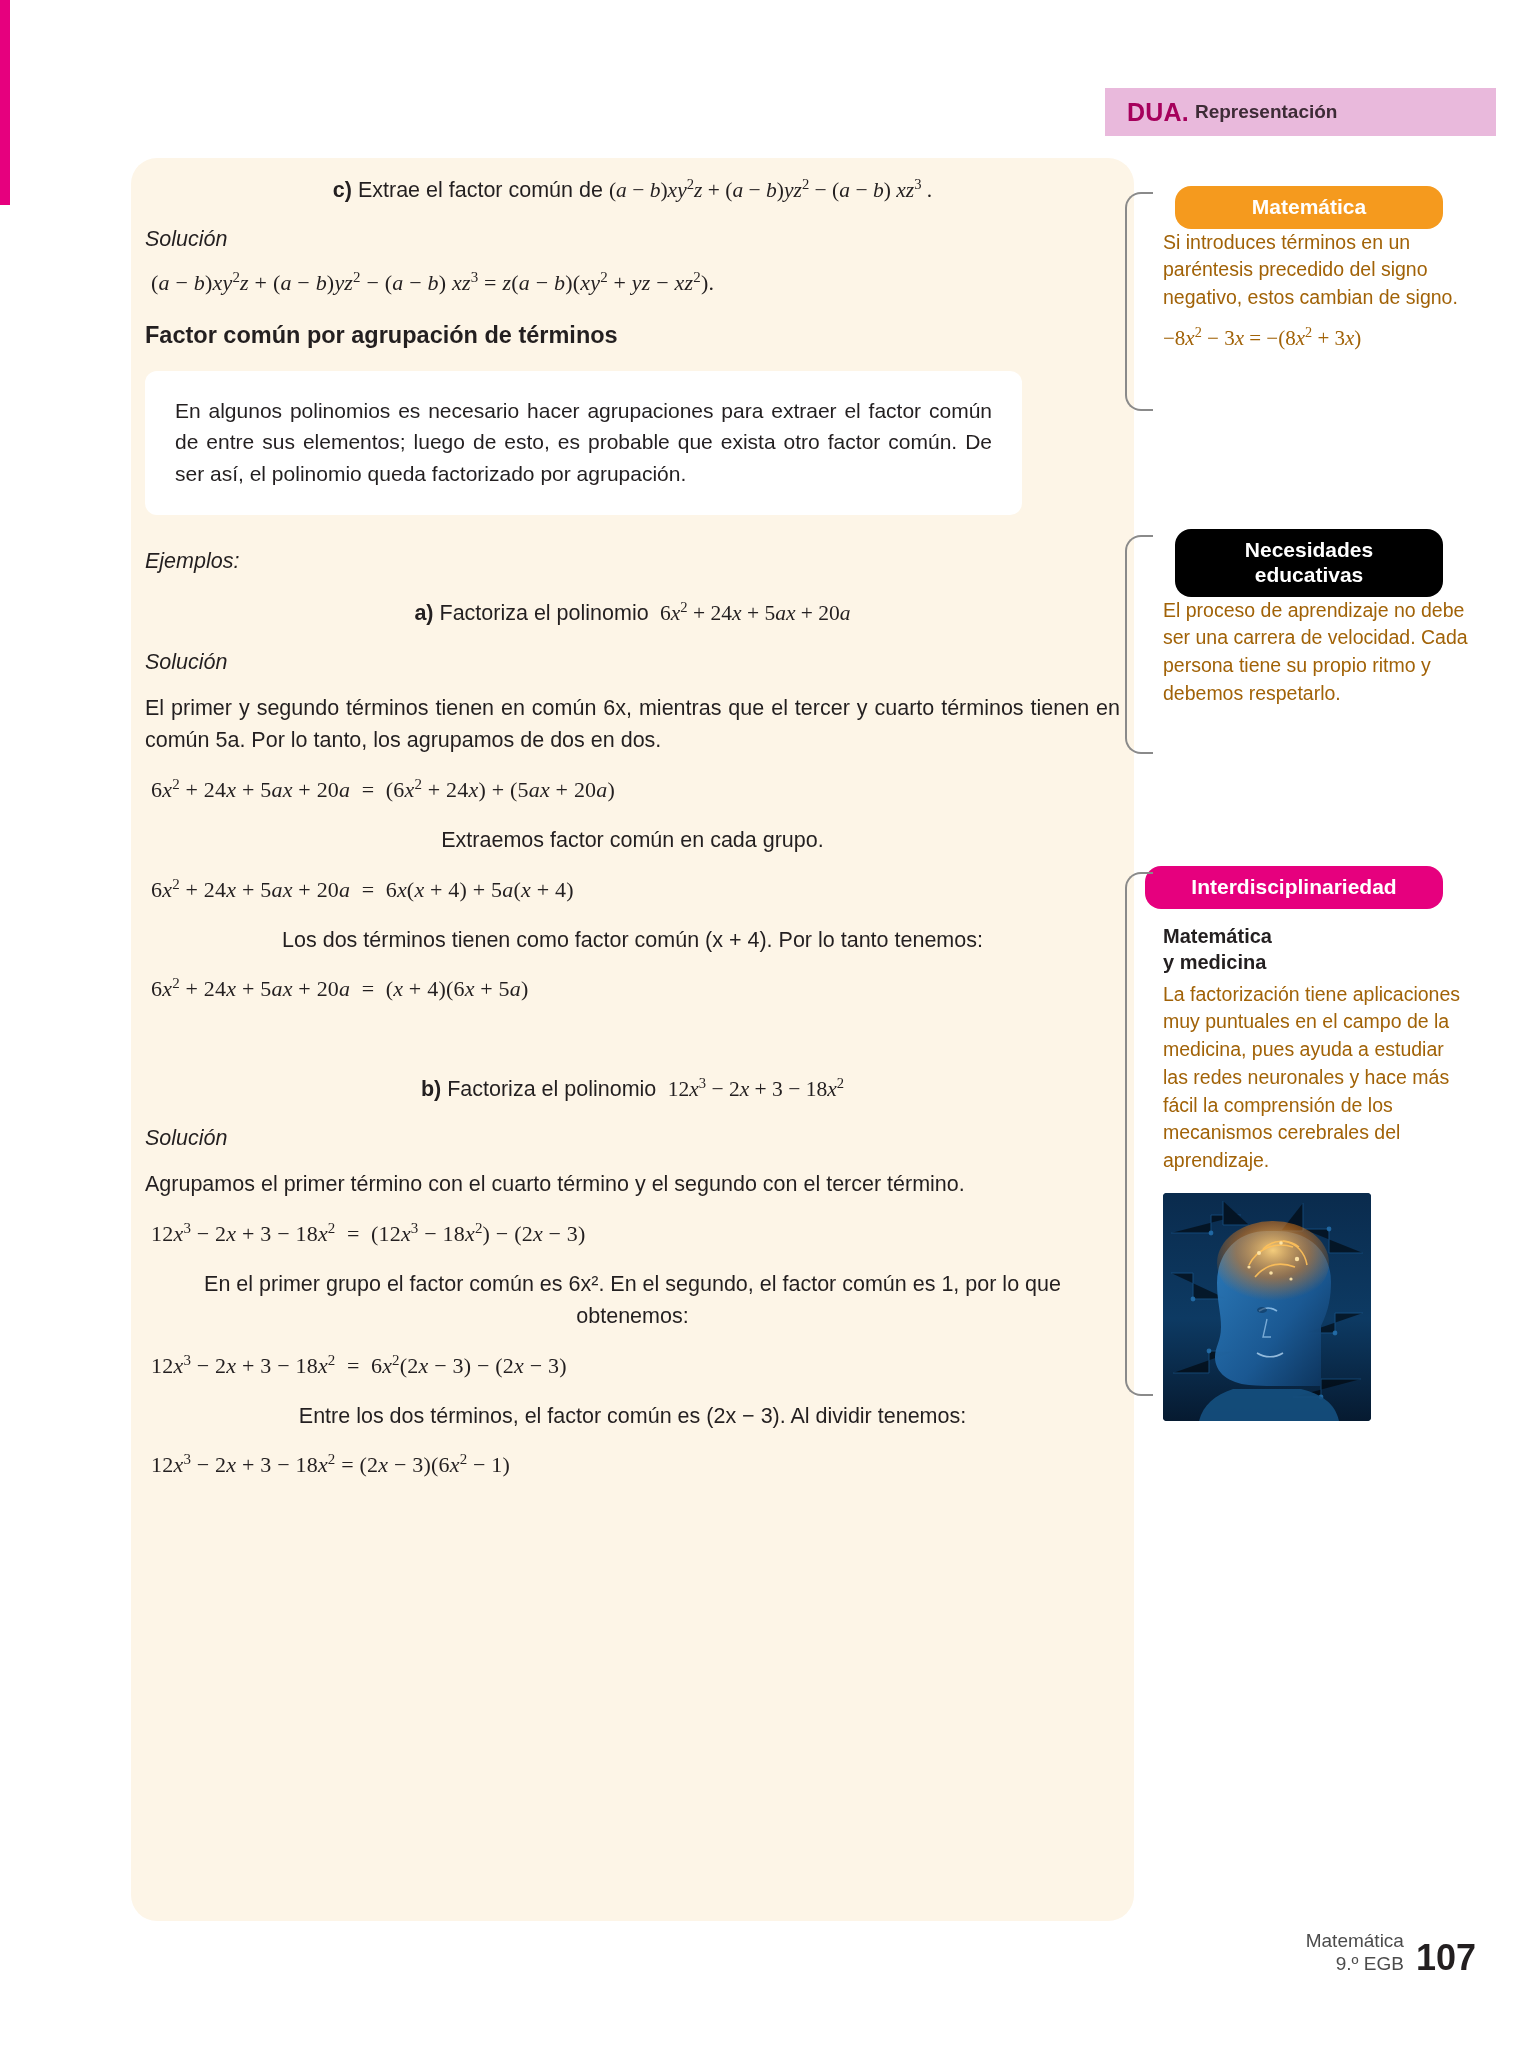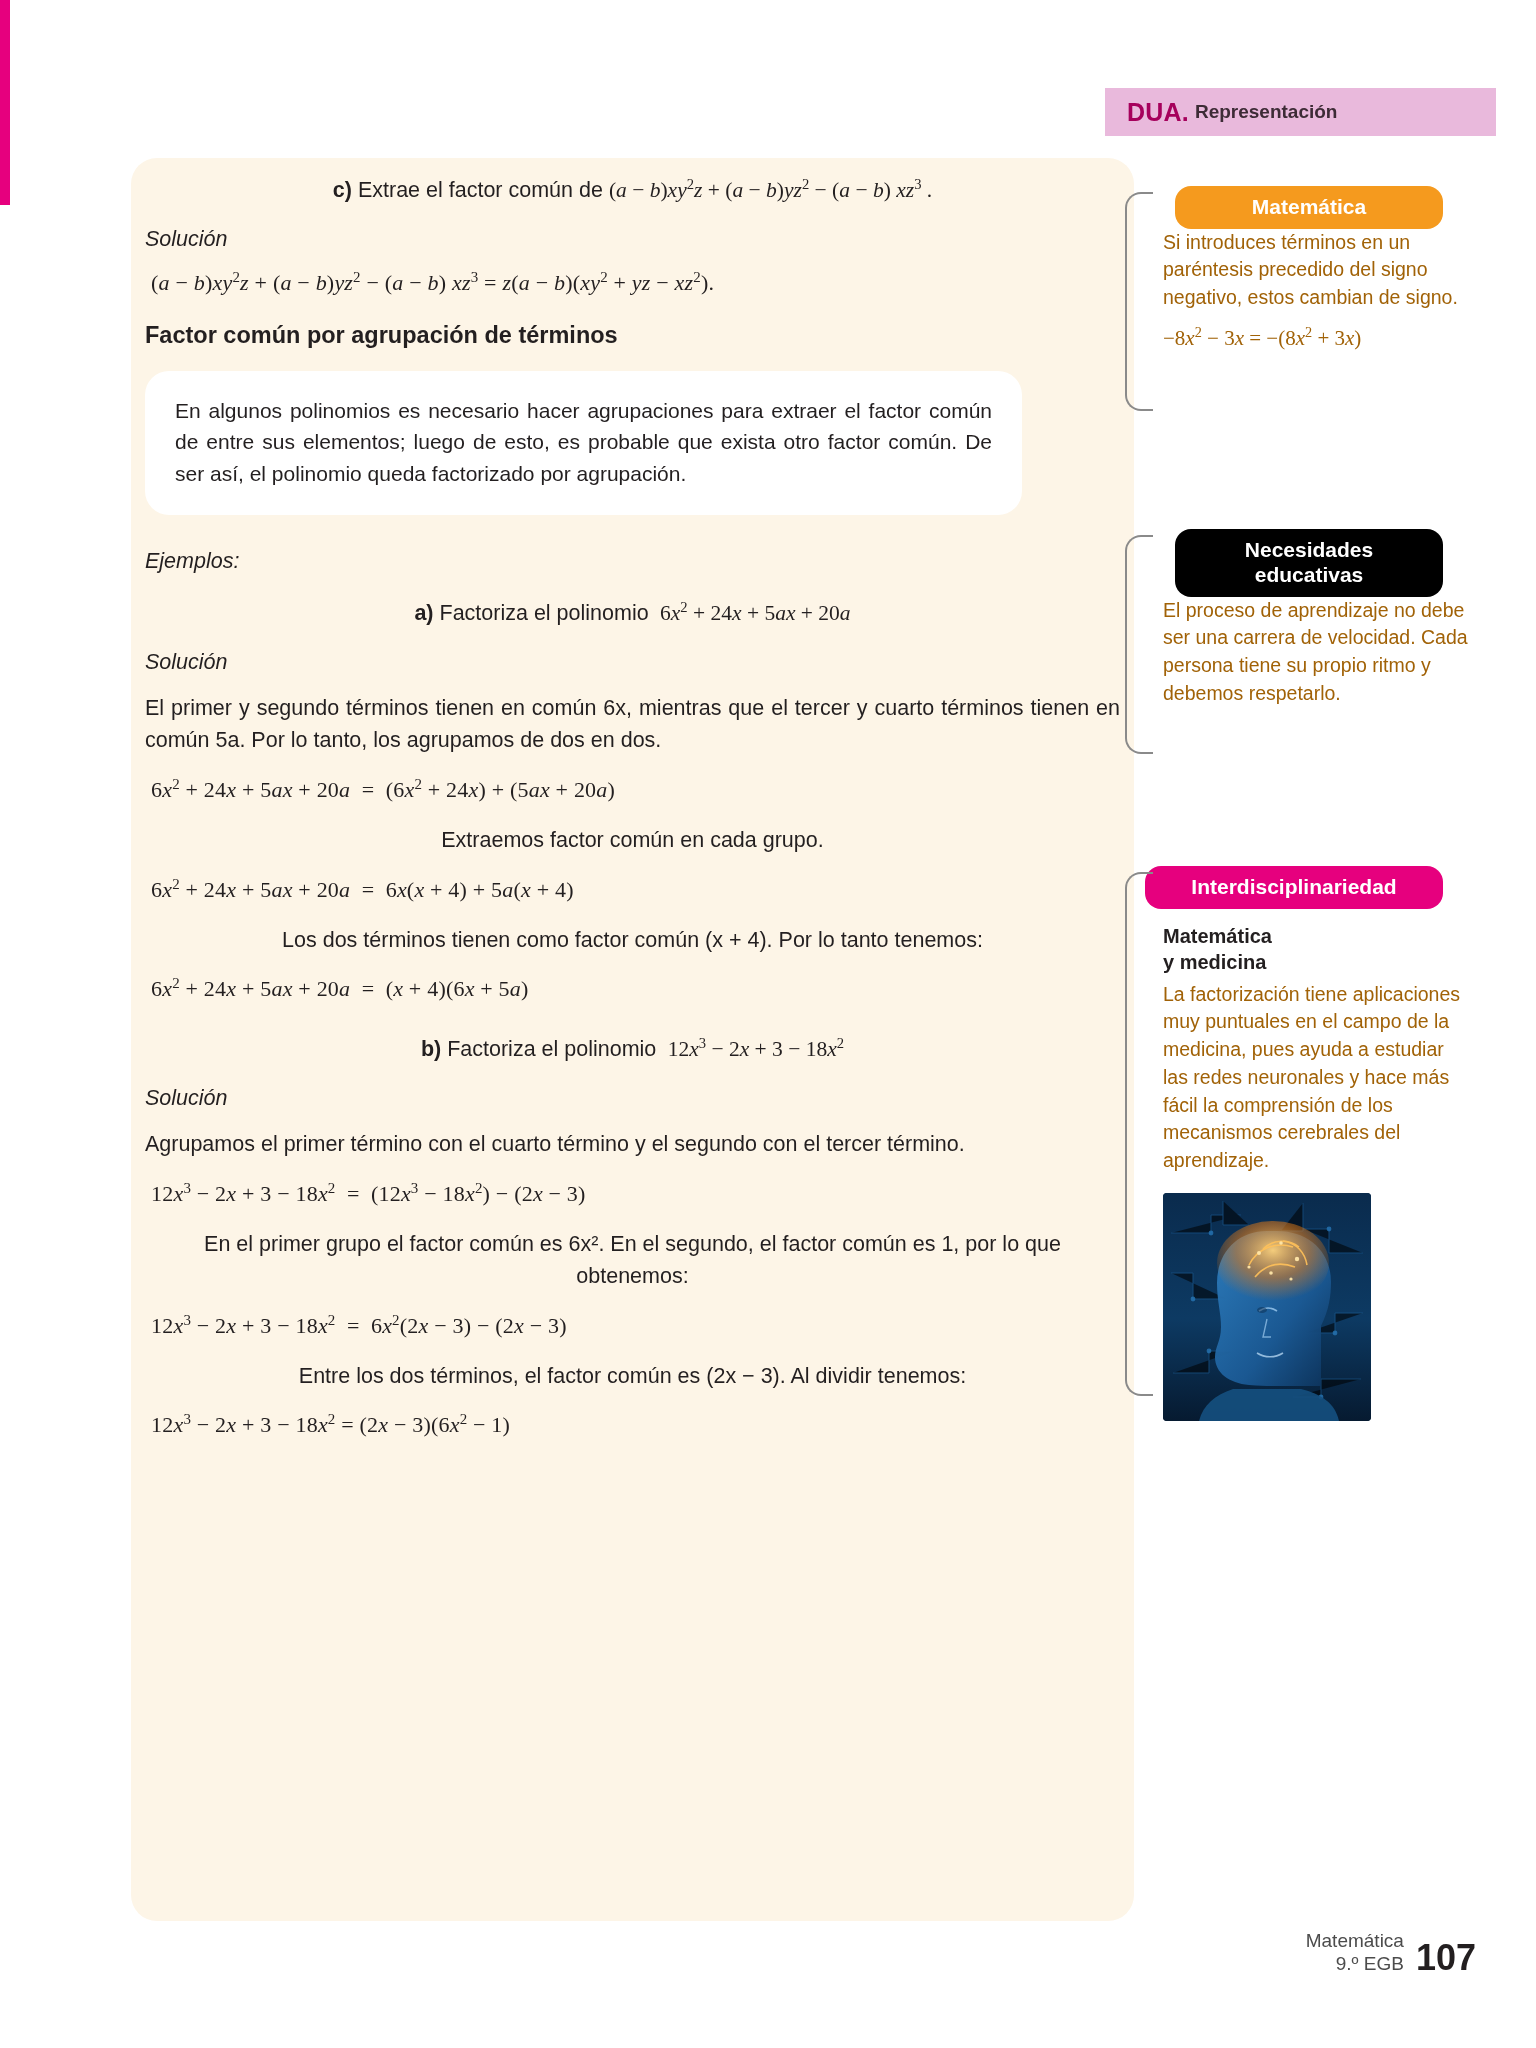--- a/index.html
+++ b/index.html
@@ -90,21 +90,21 @@
   h3.subhead {
     font-size: 23.5px;
     font-weight: bold;
     margin: 26px 0 22px 0;
     color: #231f20;
   }
 
   
   .def-box {
     background: #ffffff;
-    border-radius: 24px;
+    border-radius: 12px;
     padding: 24px 30px 26px 30px;
     margin: 0 0 34px 0;
     width: 877px;
     box-sizing: border-box;
   }
   .def-box p {
     margin: 0;
     font-size: 21px;
     line-height: 1.5;
     text-align: justify;
@@ -274,21 +274,21 @@
   </p>
 
   <p class="para nojust">Extraemos factor común en cada grupo.</p>
 
   <p class="math">
     6<i>x</i><sup>2</sup> + 24<i>x</i> + 5<i>ax</i> + 20<i>a</i> &nbsp;=&nbsp; 6<i>x</i>(<i>x</i> + 4) + 5<i>a</i>(<i>x</i> + 4)
   </p>
 
   <p class="para nojust">Los dos términos tienen como factor común (x + 4). Por lo tanto tenemos:</p>
 
-  <p class="math" style="margin-bottom:32px">
+  <p class="math" style="margin-bottom:72px">
     6<i>x</i><sup>2</sup> + 24<i>x</i> + 5<i>ax</i> + 20<i>a</i> &nbsp;=&nbsp; (<i>x</i> + 4)(6<i>x</i> + 5<i>a</i>)
   </p>
 
   <p class="para nojust">
     <span class="label-bold">b)</span>
     <span>Factoriza el polinomio</span>
     <span class="mr">&nbsp;12<i>x</i><sup>3</sup> − 2<i>x</i> + 3 − 18<i>x</i><sup>2</sup></span>
   </p>
 
   <p class="solucion">Solución</p>

